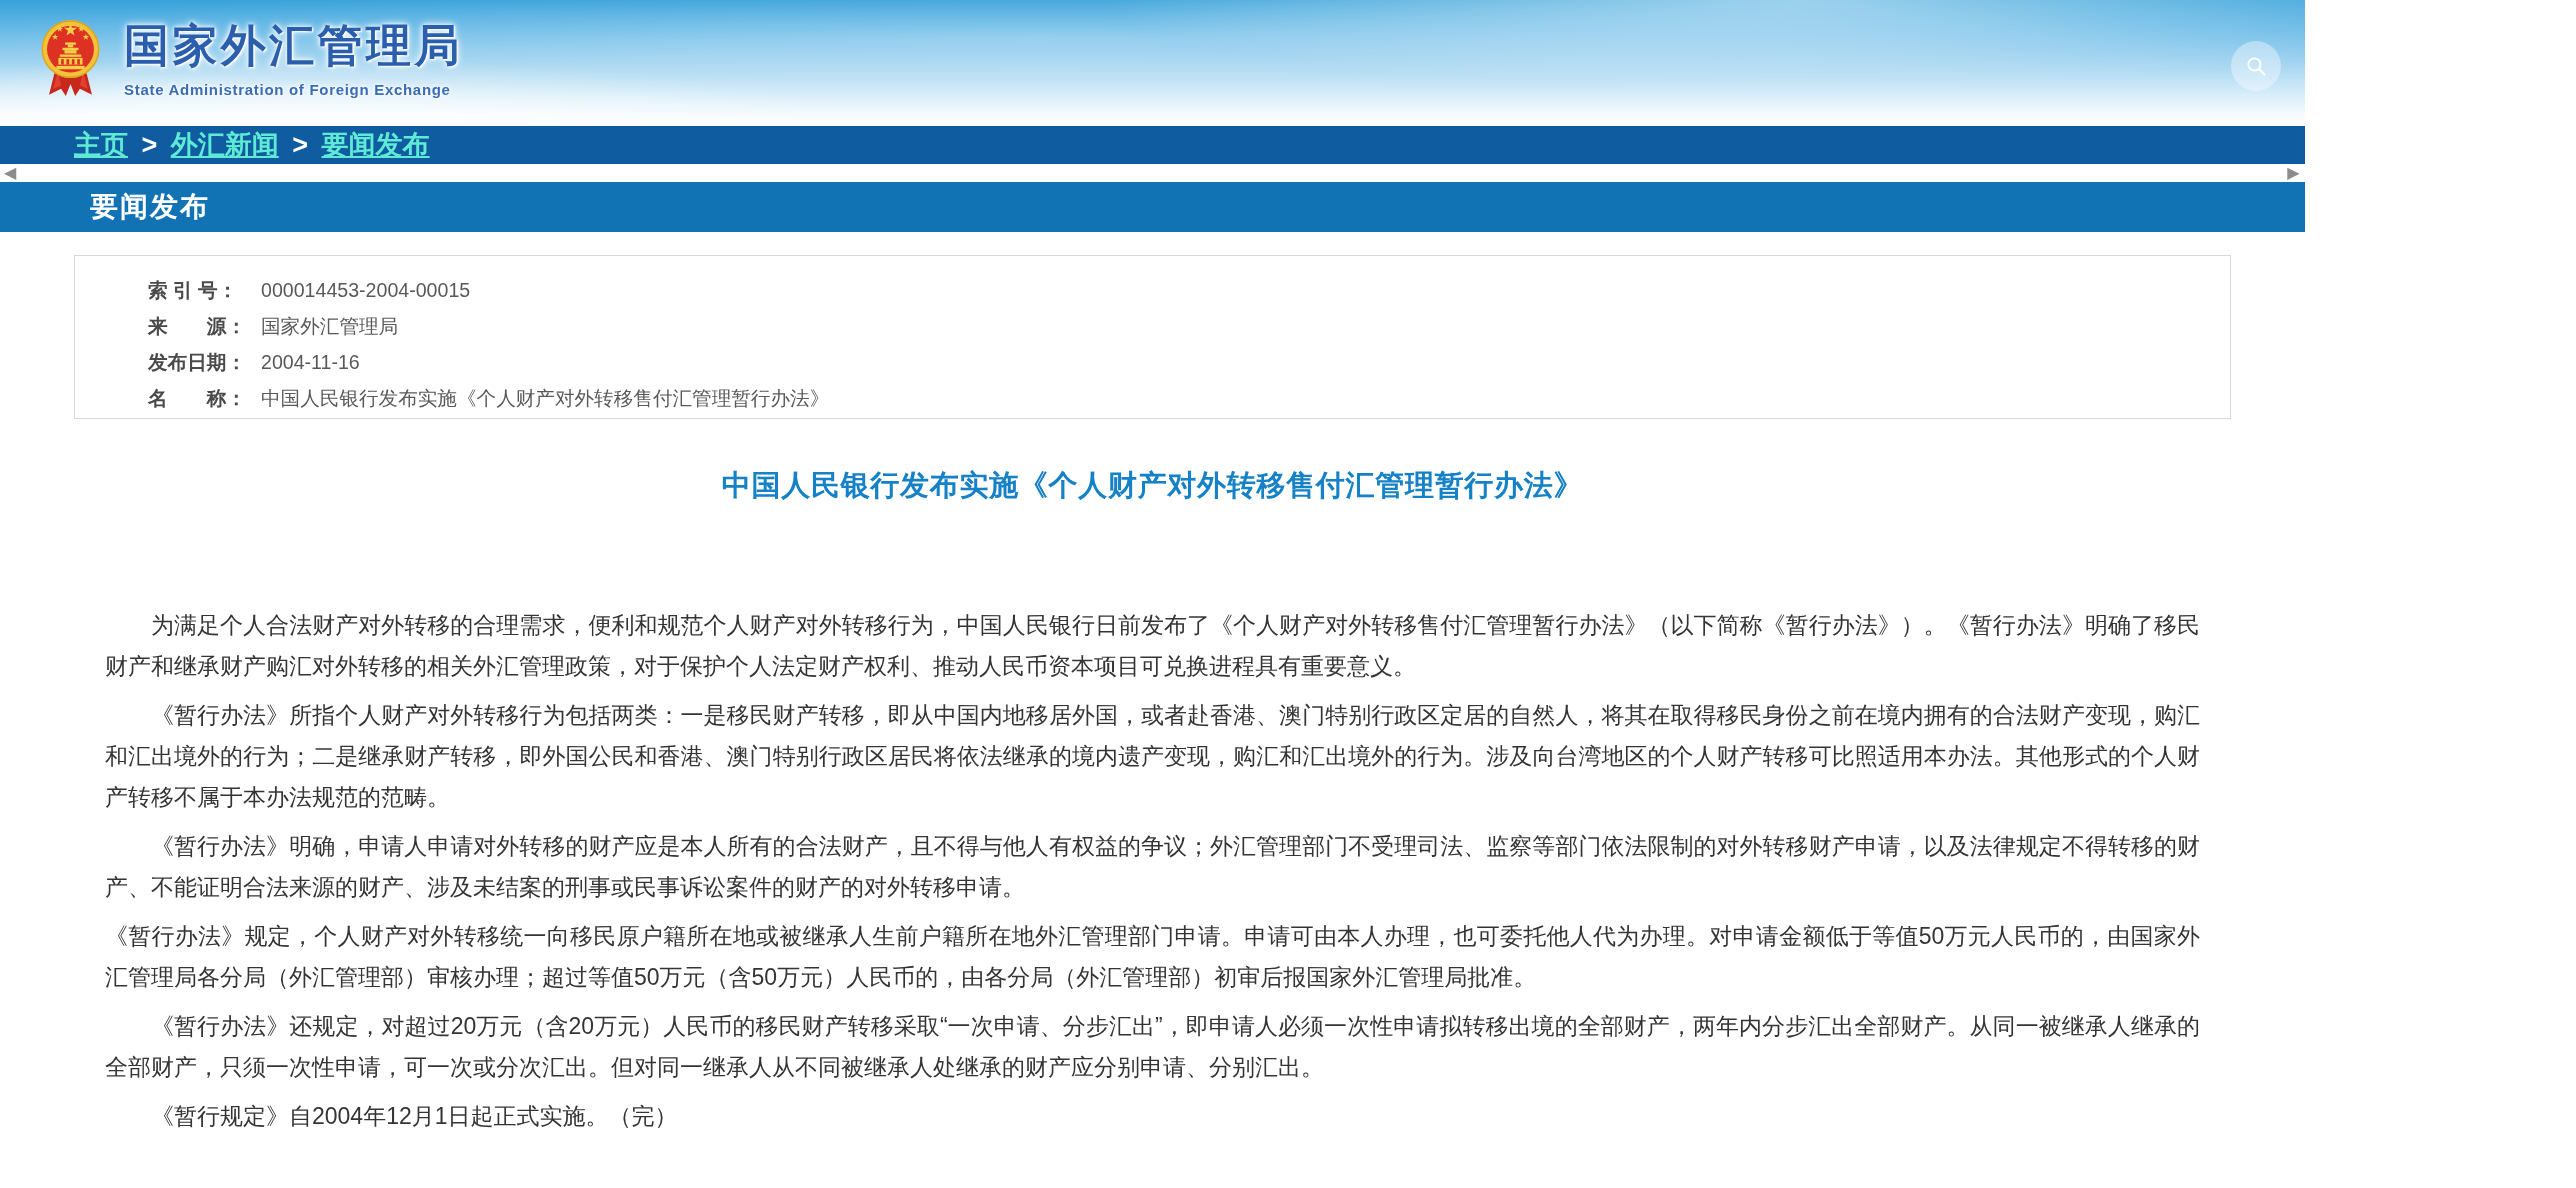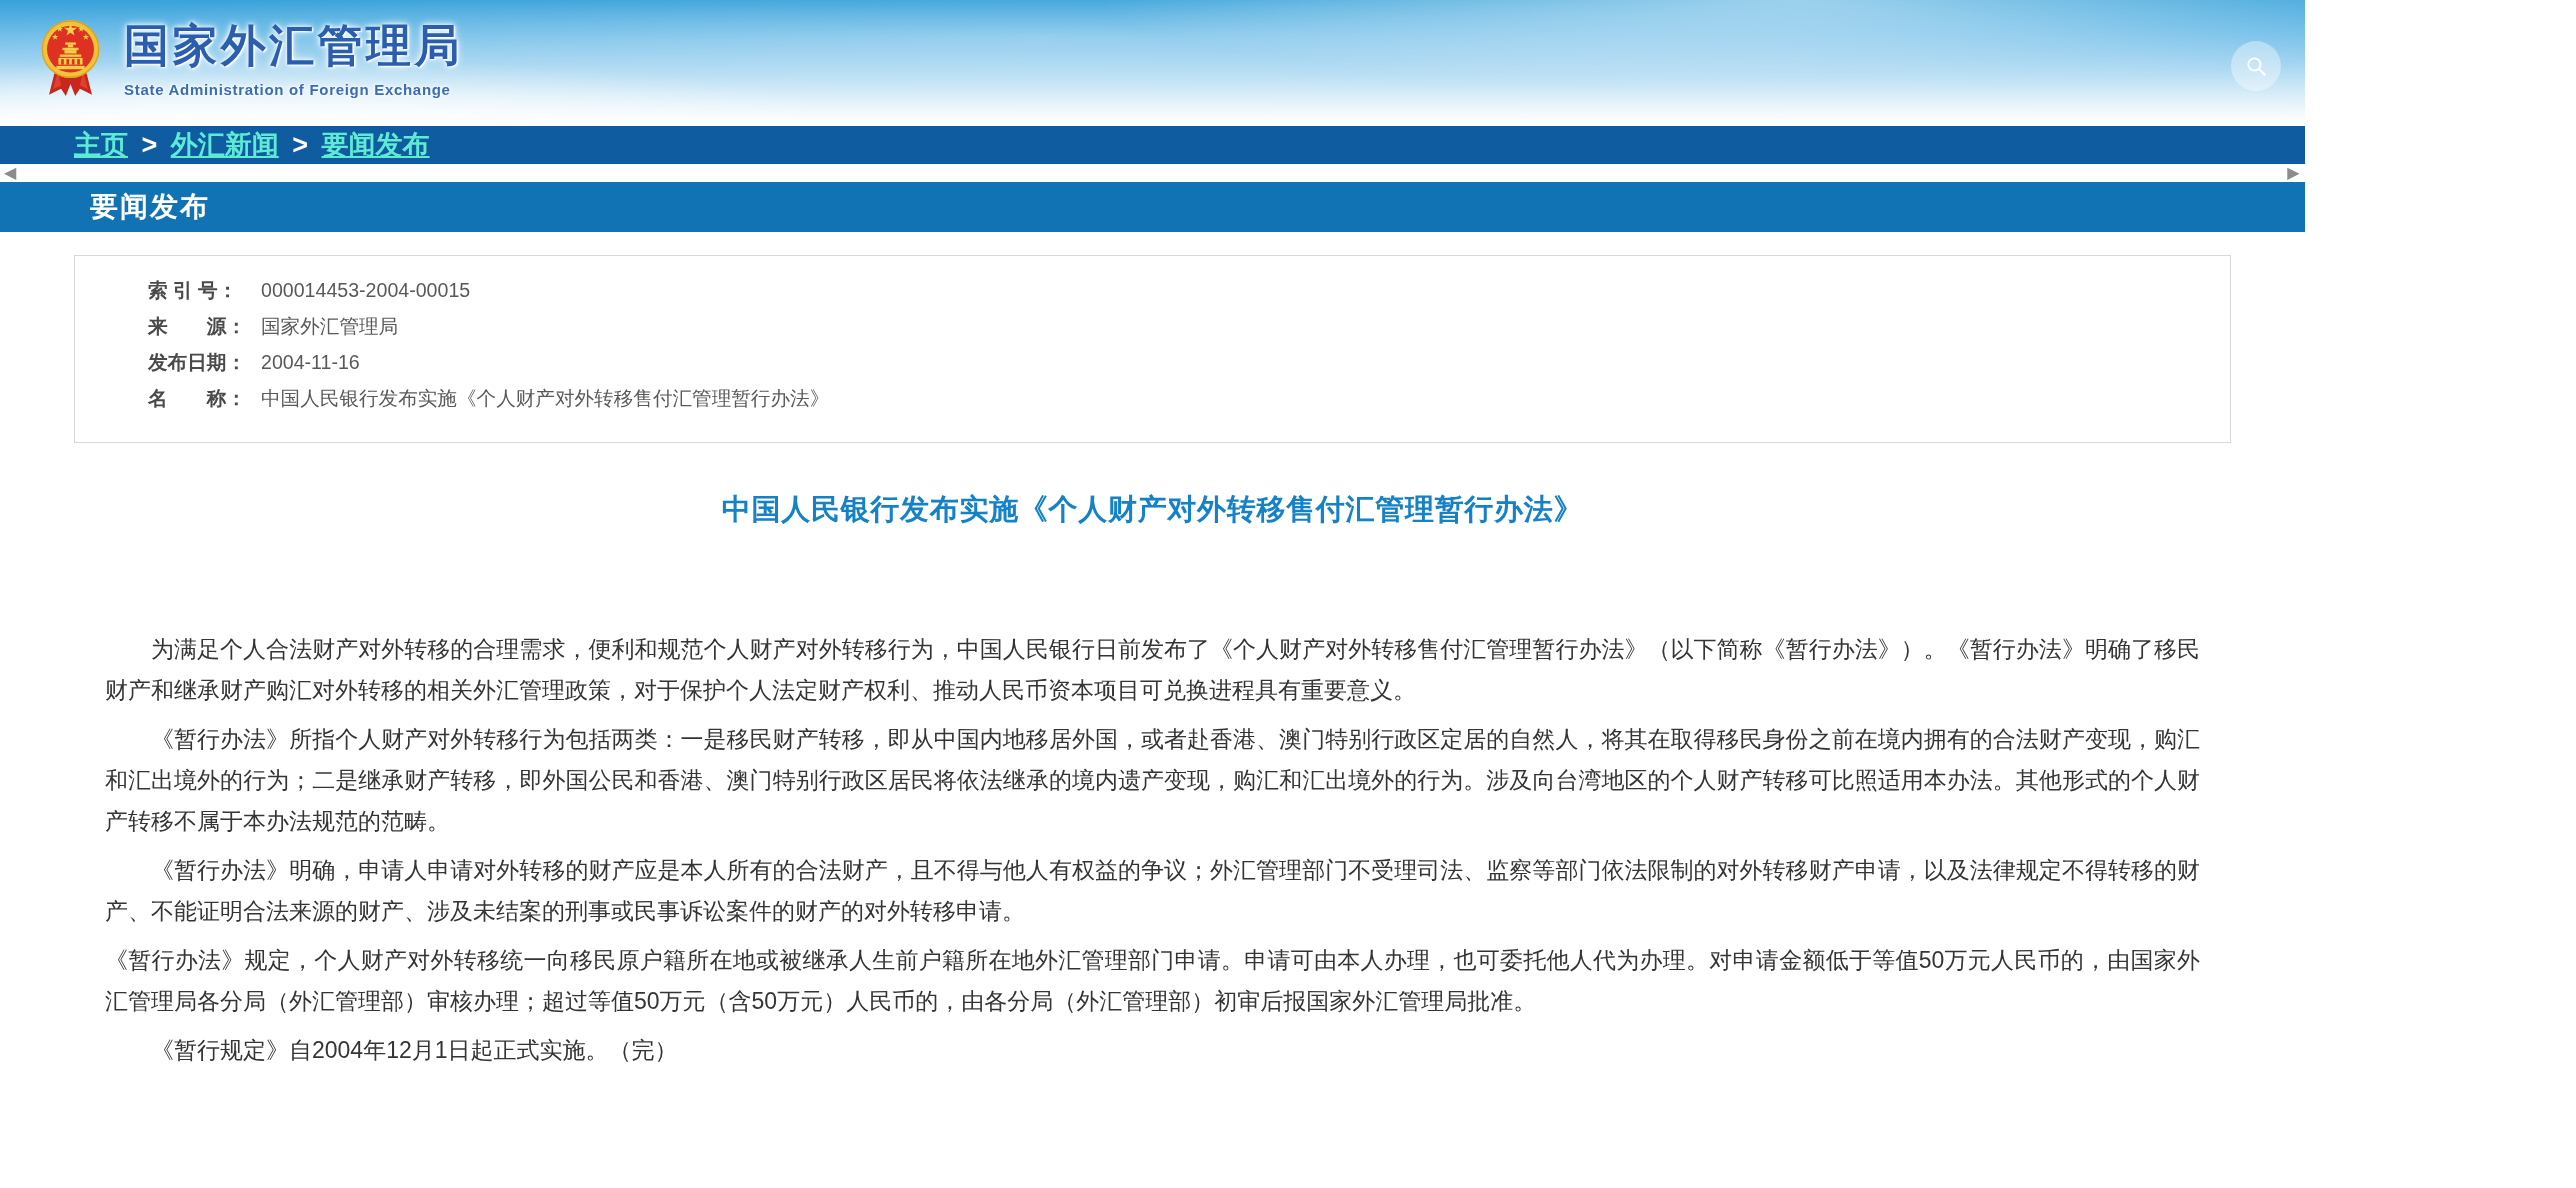--- a/index.html
+++ b/index.html
@@ -57,21 +57,21 @@
   .section-bar {
     height: 50px; background: var(--section-bar, #1173b4);
     display: flex; align-items: center; padding-left: 90px;
     font-size: 28px; font-weight: bold; letter-spacing: 2px; color: #fff;
   }
 
   
   .meta-box {
     margin: 23px 74px 0 74px;
     border: 0.7px solid #d8d8d8;
-    padding: 16px 27px 26px 73px;
+    padding: 16px 27px 2px 73px;
     font-size: 19.6px; line-height: 36px; background: #fff;
   }
   .meta-label { display: inline-block; min-width: 109px; font-weight: bold; color: var(--meta-label, #4a4a4a); }
   .meta-value { color: var(--meta-value, #595959); margin-left: 4px; }
 
   
   .article-title {
     margin: 47px 149px 0; text-align: center;
     font-size: 29px; font-weight: bold; letter-spacing: 0.7px;
     color: var(--article-title, #1581c6);
@@ -173,18 +173,19 @@
       </div>
     </div>
 
     <h1 class="article-title">中国人民银行发布实施《个人财产对外转移售付汇管理暂行办法》</h1>
 
     <div class="article-body">
       <p class="indent">为满足个人合法财产对外转移的合理需求，便利和规范个人财产对外转移行为，中国人民银行日前发布了《个人财产对外转移售付汇管理暂行办法》（以下简称《暂行办法》）。《暂行办法》明确了移民财产和继承财产购汇对外转移的相关外汇管理政策，对于保护个人法定财产权利、推动人民币资本项目可兑换进程具有重要意义。</p>
       <p class="indent">《暂行办法》所指个人财产对外转移行为包括两类：一是移民财产转移，即从中国内地移居外国，或者赴香港、澳门特别行政区定居的自然人，将其在取得移民身份之前在境内拥有的合法财产变现，购汇和汇出境外的行为；二是继承财产转移，即外国公民和香港、澳门特别行政区居民将依法继承的境内遗产变现，购汇和汇出境外的行为。涉及向台湾地区的个人财产转移可比照适用本办法。其他形式的个人财产转移不属于本办法规范的范畴。</p>
       <p class="indent">《暂行办法》明确，申请人申请对外转移的财产应是本人所有的合法财产，且不得与他人有权益的争议；外汇管理部门不受理司法、监察等部门依法限制的对外转移财产申请，以及法律规定不得转移的财产、不能证明合法来源的财产、涉及未结案的刑事或民事诉讼案件的财产的对外转移申请。</p>
       <p class="no-indent">《暂行办法》规定，个人财产对外转移统一向移民原户籍所在地或被继承人生前户籍所在地外汇管理部门申请。申请可由本人办理，也可委托他人代为办理。对申请金额低于等值50万元人民币的，由国家外汇管理局各分局（外汇管理部）审核办理；超过等值50万元（含50万元）人民币的，由各分局（外汇管理部）初审后报国家外汇管理局批准。</p>
+      <p class="indent">《暂行办法》还规定，对超过20万元（含20万元）人民币的移民财产转移采取“一次申请、分步汇出”，即申请人必须一次性申请拟转移出境的全部财产，两年内分步汇出全部财产。从同一被继承人继承的全部财产，只须一次性申请，可一次或分次汇出。但对同一继承人从不同被继承人处继承的财产应分别申请、分别汇出。</p>
       <p class="indent">《暂行规定》自2004年12月1日起正式实施。（完）</p>
     </div>
 
   </main>
 </div>
 
 
 </body></html>

